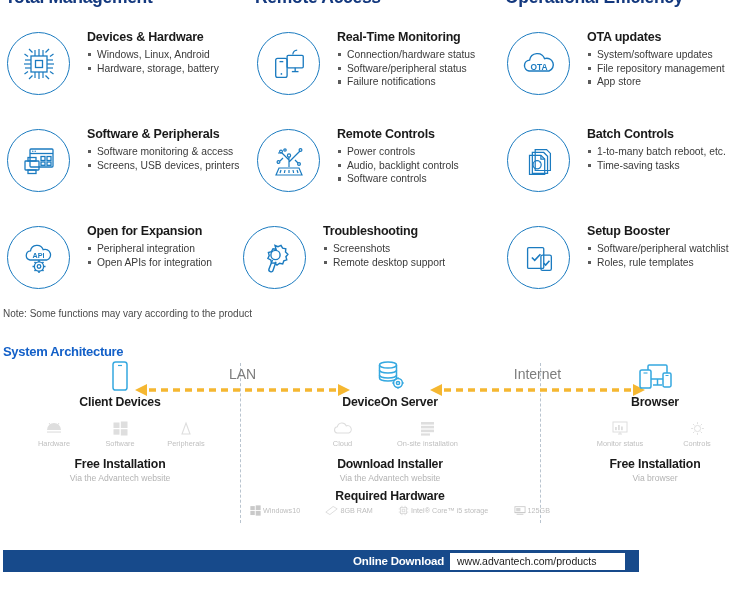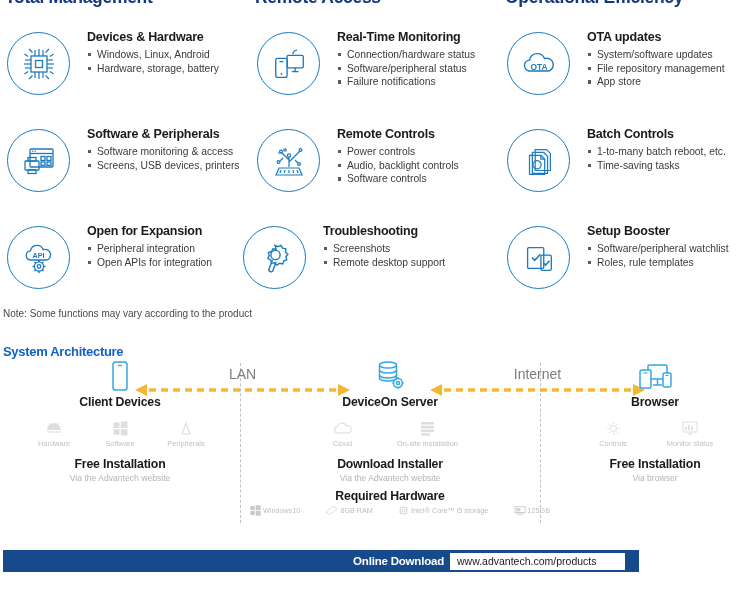--- a/index.html
+++ b/index.html
@@ -630,42 +630,42 @@
         <line x1="18" y1="23" x2="27" y2="23"></line>
           <line x1="22.5" y1="17" x2="22.5" y2="23"></line>
         <rect x="5" y="8" width="11" height="18" rx="1.8" fill="#ffffff"></rect>
         <line x1="8.5" y1="11" x2="12.5" y2="11" stroke-width="1.1"></line>
         <rect x="28" y="11" width="8" height="14" rx="1.4" fill="#ffffff"></rect>
         <line x1="30.5" y1="13.5" x2="33.5" y2="13.5" stroke-width="1"></line>
       </svg>
     </div>
     <div class="nlabel">Browser</div>
     <div class="subicons">
-      <div class="subicon" style="width:70px;">
-        <div class="si-glyph">
-          <svg width="15" height="15" viewBox="0 0 16 16" fill="none" stroke="#dedede" stroke-width="1">
-            <circle cx="8" cy="8" r="3.3"></circle>
-            <path d="M8 1.2 v2 M8 12.8 v2 M1.2 8 h2 M12.8 8 h2 M3.2 3.2 l1.5 1.5 M11.3 11.3 l1.5 1.5 M12.8 3.2 l-1.5 1.5 M4.7 11.3 l-1.5 1.5"></path>
-          </svg>
-        </div>
-        <div class="si-label">Controls</div>
-      </div>
       <div class="subicon" style="width:84px;">
         <div class="si-glyph">
           <svg width="16" height="14" viewBox="0 0 16 14" fill="none" stroke="#dedede" stroke-width="1">
             <rect x="1" y="1" width="14" height="10"></rect>
             <line x1="6" y1="13" x2="10" y2="13"></line>
               <line x1="8" y1="11" x2="8" y2="13"></line>
             <rect x="3" y="6" width="1.8" height="3.2" fill="#dedede" stroke="none"></rect>
             <rect x="6" y="4" width="1.8" height="5.2" fill="#dedede" stroke="none"></rect>
             <rect x="9" y="5.5" width="1.8" height="3.7" fill="#dedede" stroke="none"></rect>
           </svg>
         </div>
         <div class="si-label">Monitor status</div>
       </div>
+      <div class="subicon" style="width:70px;">
+        <div class="si-glyph">
+          <svg width="15" height="15" viewBox="0 0 16 16" fill="none" stroke="#dedede" stroke-width="1">
+            <circle cx="8" cy="8" r="3.3"></circle>
+            <path d="M8 1.2 v2 M8 12.8 v2 M1.2 8 h2 M12.8 8 h2 M3.2 3.2 l1.5 1.5 M11.3 11.3 l1.5 1.5 M12.8 3.2 l-1.5 1.5 M4.7 11.3 l-1.5 1.5"></path>
+          </svg>
+        </div>
+        <div class="si-label">Controls</div>
+      </div>
     </div>
     <div class="blockline">
       <div class="bl-title">Free Installation</div>
       <div class="bl-sub">Via browser</div>
     </div>
   </div>
 
 </div>
 
 <div class="footer">

